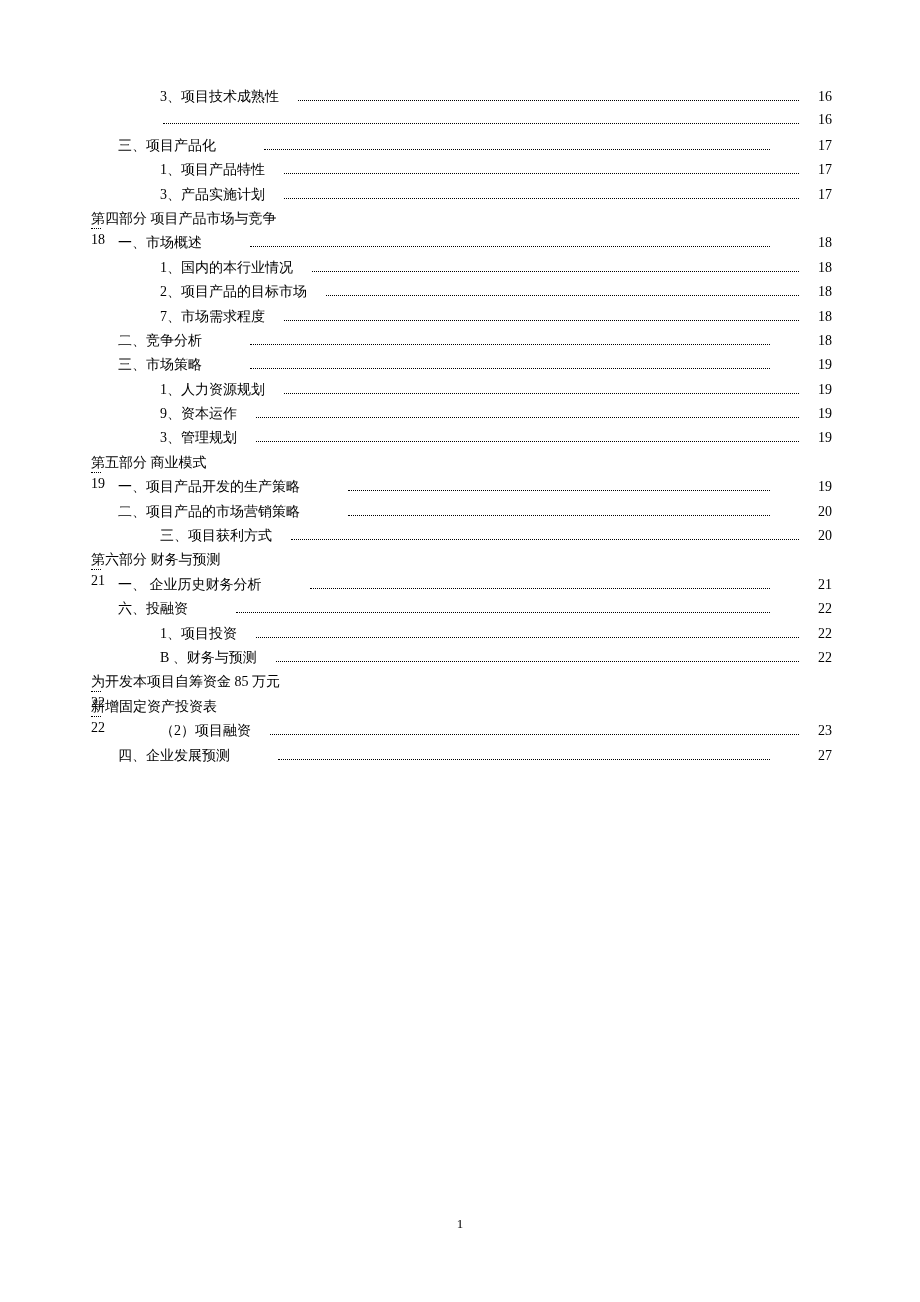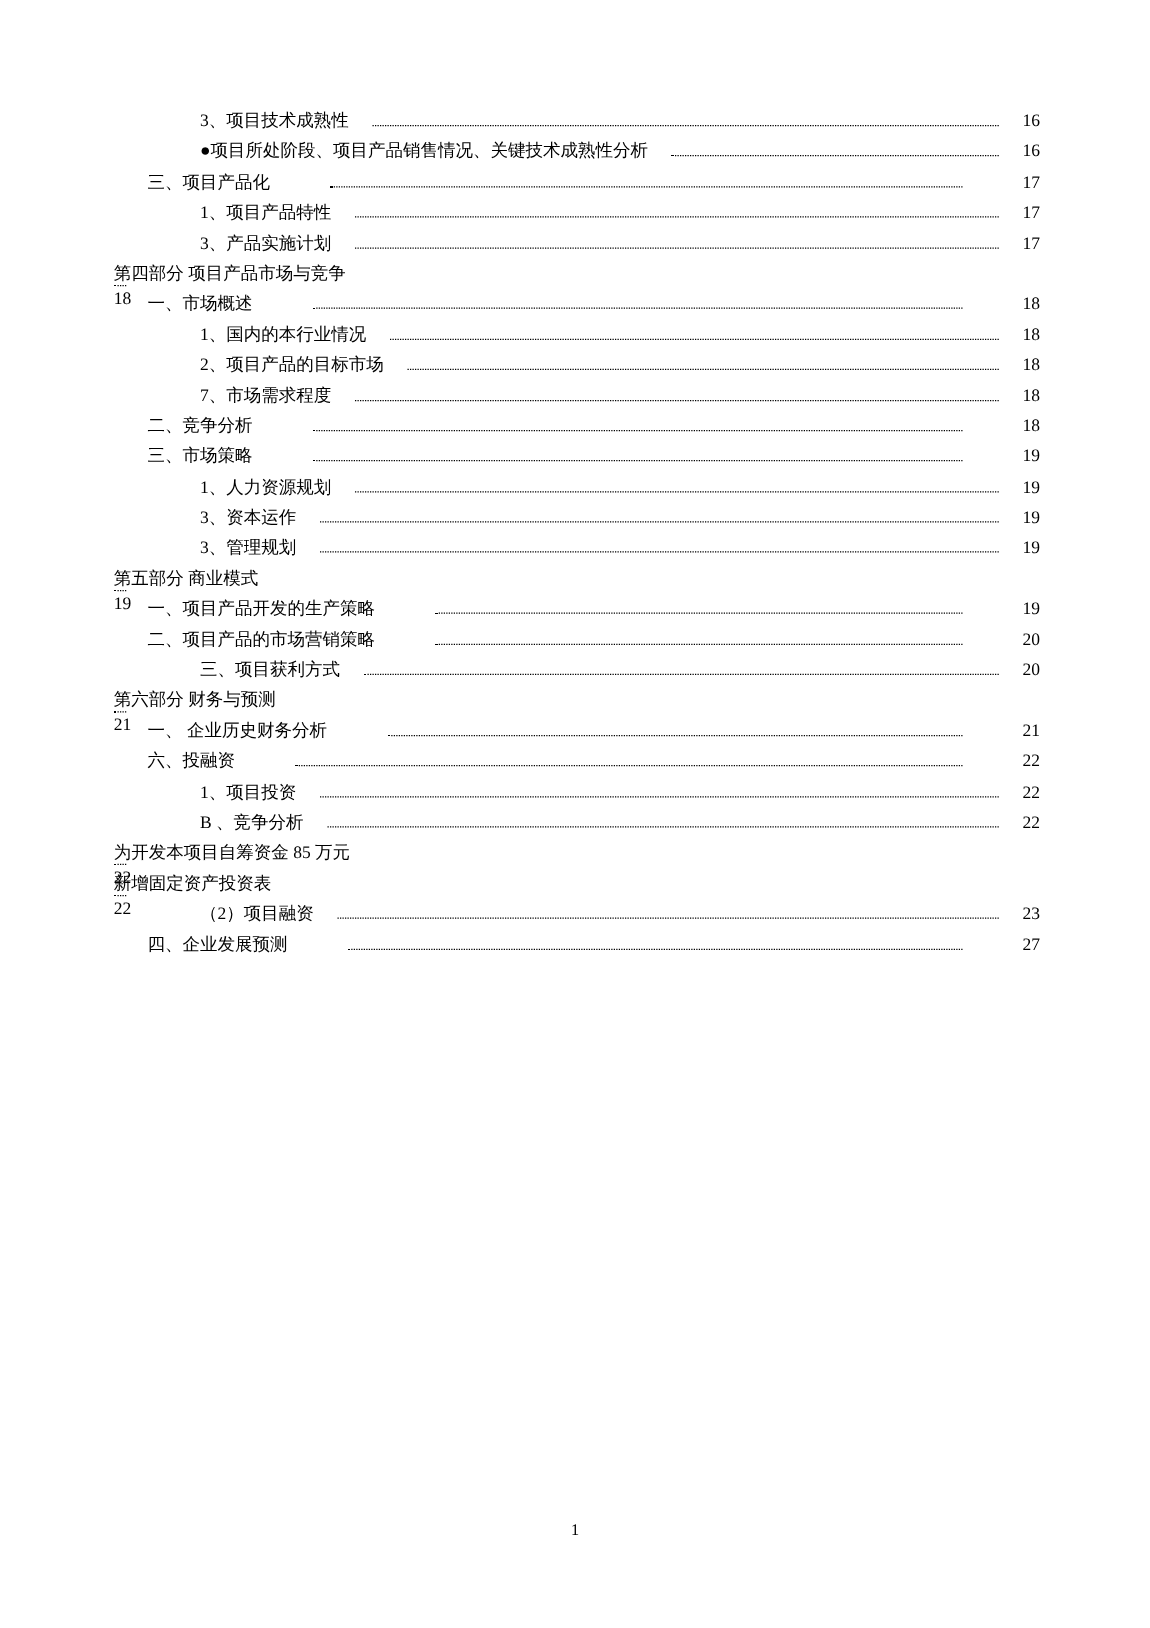--- a/index.html
+++ b/index.html
@@ -55,21 +55,20 @@
 </head>
 <body>
 
 <div class="toc-container">
     <div class="toc-row indent-2">
       <span class="toc-label">3、项目技术成熟性</span>
       <span class="toc-leader"></span>
       <span class="toc-page">16</span>
     </div>
     <div class="toc-row indent-2">
-      <span class="toc-label">●项目所处阶段、项目产品销售情况、关键技术成熟性分析</span>
       <span class="toc-leader"></span>
       <span class="toc-page">16</span>
     </div>
     <div class="toc-row indent-1">
       <span class="toc-label">三、项目产品化</span>
       <span class="toc-leader"></span>
       <span class="toc-page">17</span>
     </div>
     <div class="toc-row indent-2">
       <span class="toc-label">1、项目产品特性</span>
@@ -115,21 +114,21 @@
       <span class="toc-label">三、市场策略</span>
       <span class="toc-leader"></span>
       <span class="toc-page">19</span>
     </div>
     <div class="toc-row indent-2">
       <span class="toc-label">1、人力资源规划</span>
       <span class="toc-leader"></span>
       <span class="toc-page">19</span>
     </div>
     <div class="toc-row indent-2">
-      <span class="toc-label">3、资本运作</span>
+      <span class="toc-label">9、资本运作</span>
       <span class="toc-leader"></span>
       <span class="toc-page">19</span>
     </div>
     <div class="toc-row indent-2">
       <span class="toc-label">3、管理规划</span>
       <span class="toc-leader"></span>
       <span class="toc-page">19</span>
     </div>
     <div class="toc-row indent-0">
       <span class="toc-label">第五部分   商业模式</span>
@@ -165,21 +164,21 @@
       <span class="toc-label">六、投融资</span>
       <span class="toc-leader"></span>
       <span class="toc-page">22</span>
     </div>
     <div class="toc-row indent-2">
       <span class="toc-label">1、项目投资</span>
       <span class="toc-leader"></span>
       <span class="toc-page">22</span>
     </div>
     <div class="toc-row indent-2">
-      <span class="toc-label">B 、竞争分析</span>
+      <span class="toc-label">B 、财务与预测</span>
       <span class="toc-leader"></span>
       <span class="toc-page">22</span>
     </div>
     <div class="toc-row indent-0">
       <span class="toc-label">为开发本项目自筹资金 85 万元</span>
       <span class="toc-leader"></span>
       <span class="toc-page">22</span>
     </div>
     <div class="toc-row indent-0">
       <span class="toc-label">新增固定资产投资表</span>

